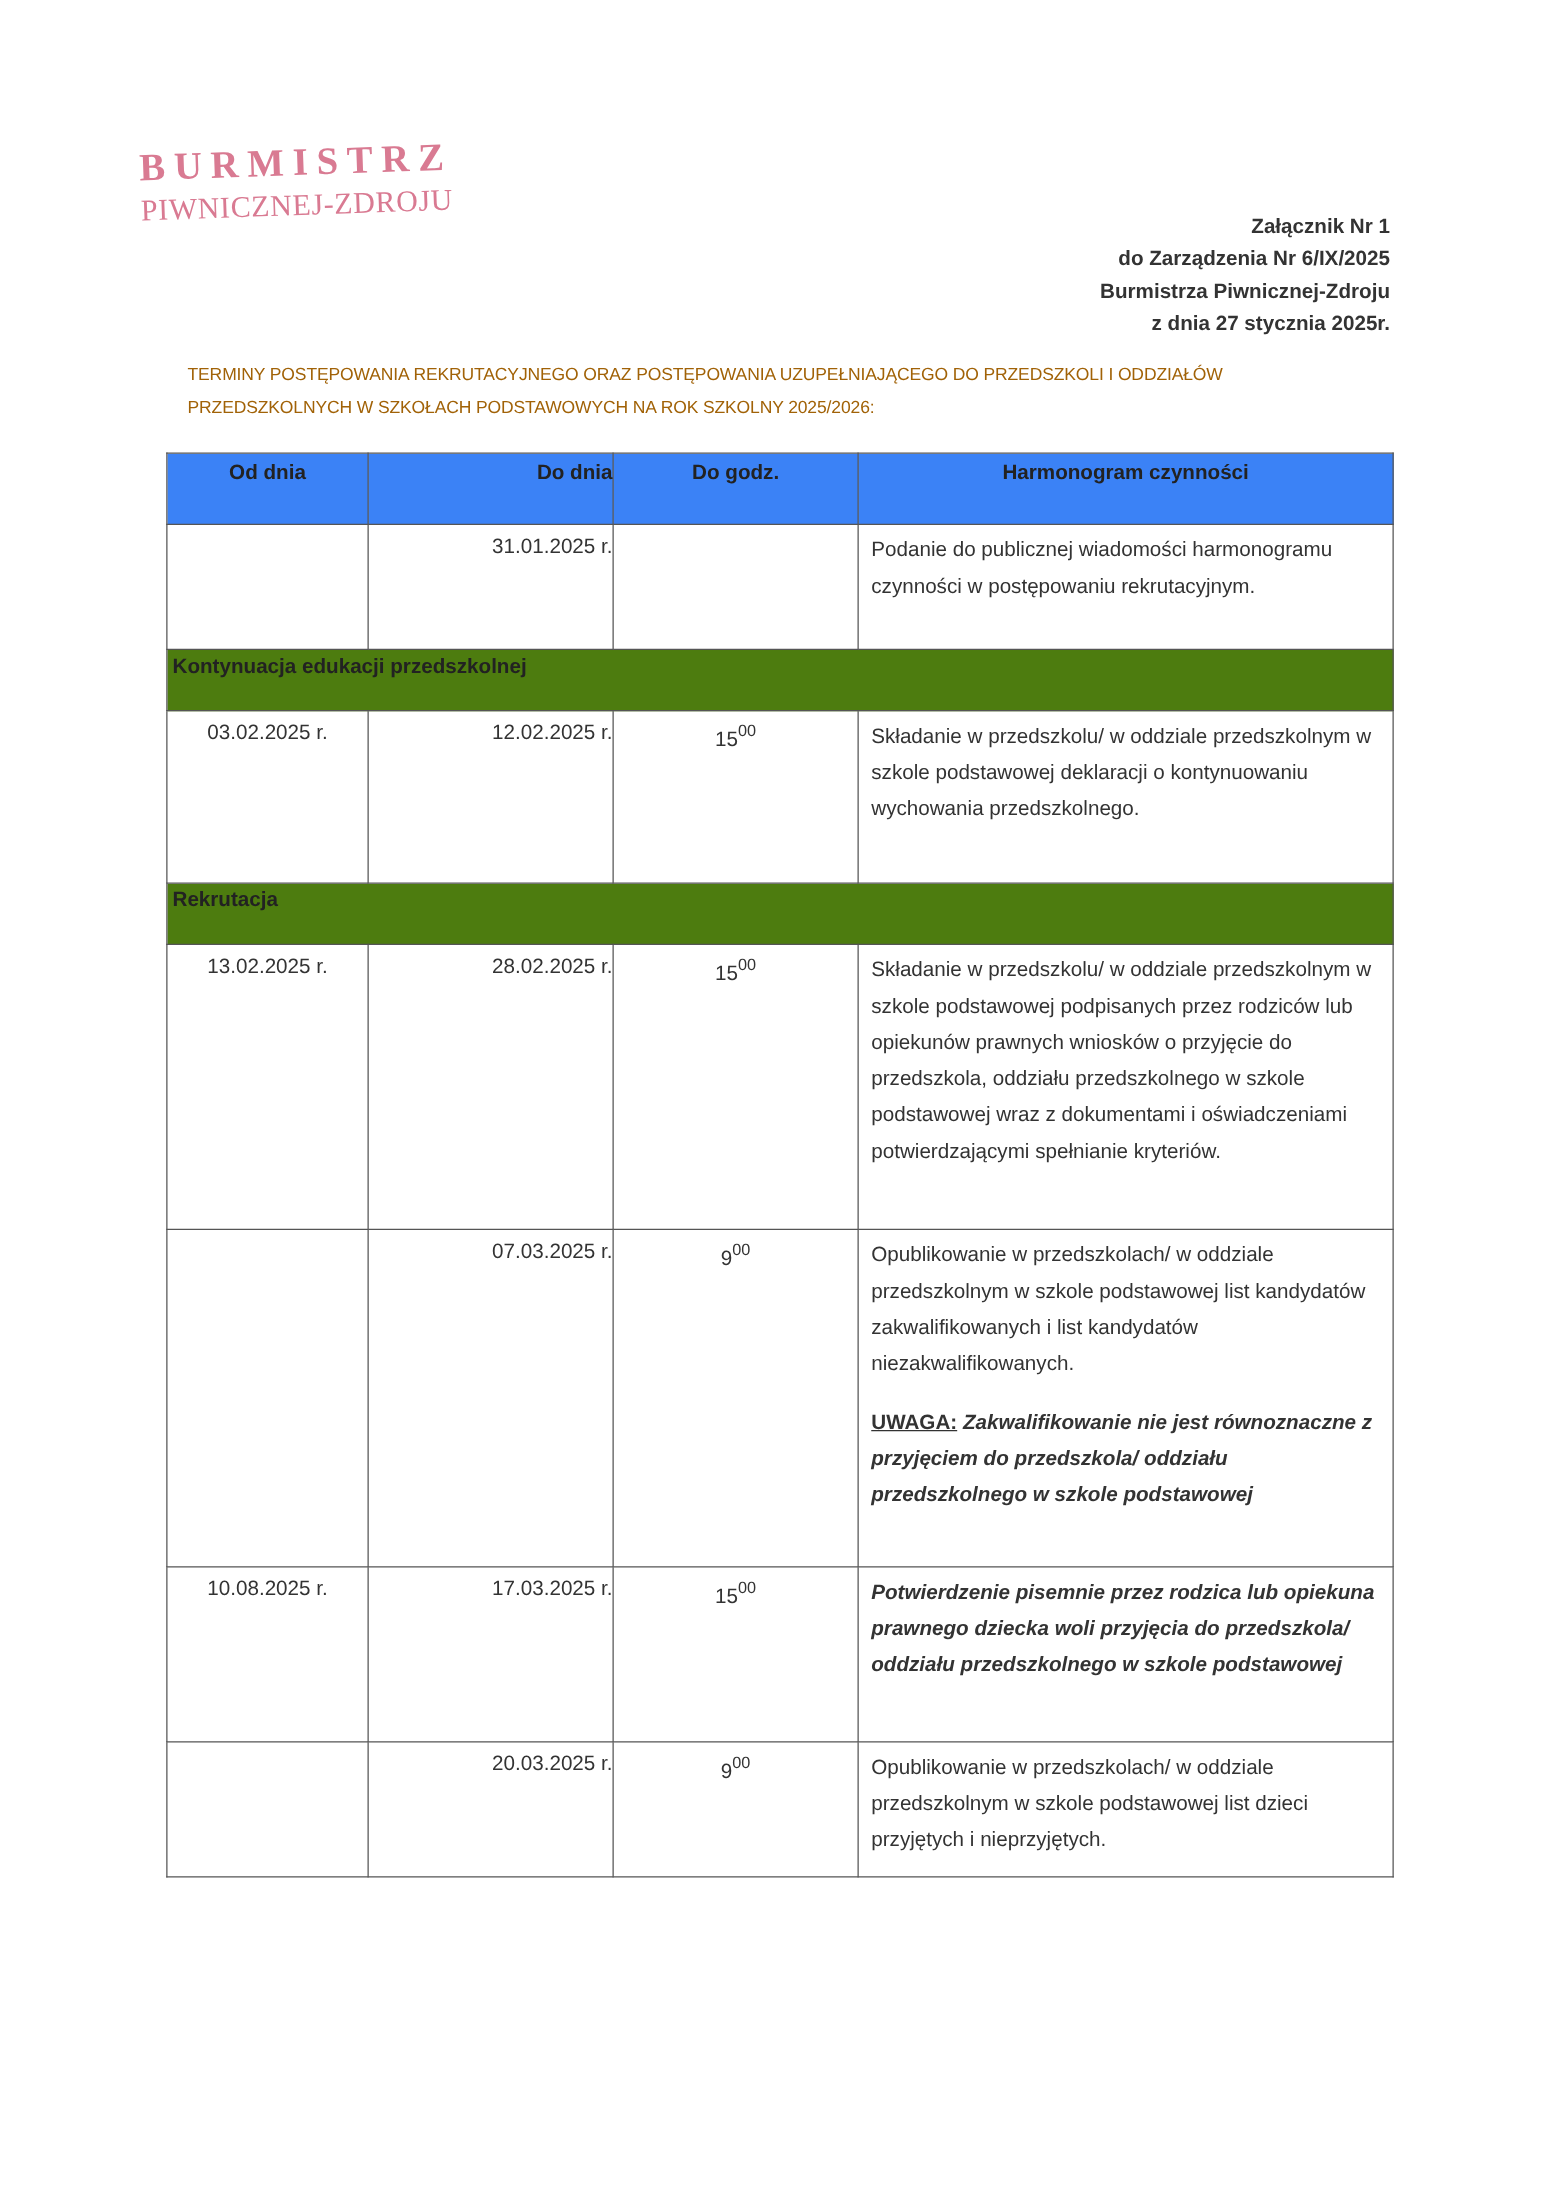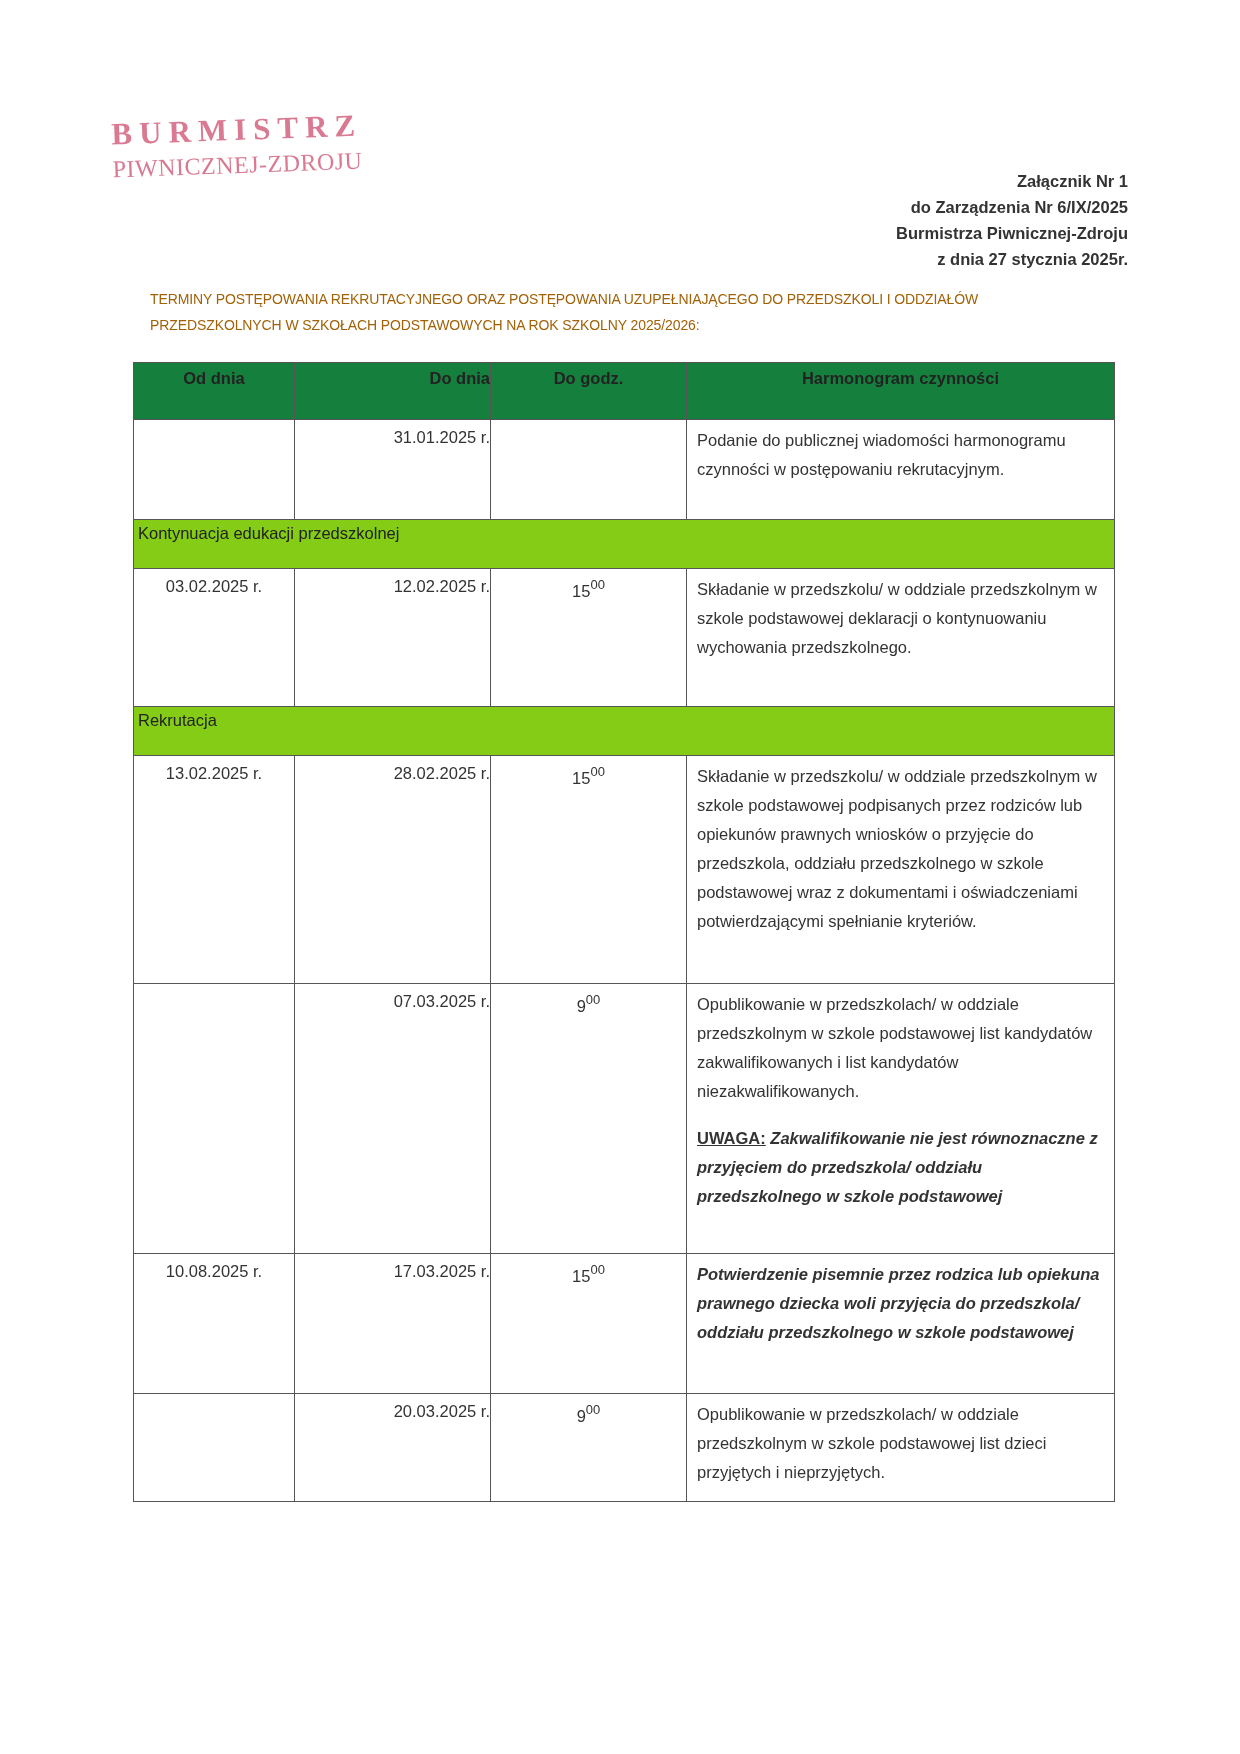--- a/index.html
+++ b/index.html
@@ -1,32 +1,32 @@
 <!DOCTYPE html>
 <html><head>
 <meta charset="utf-8">
 <style>
   html, body { margin: 0; padding: 0; background: #ffffff; }
   body { width: 1240px; height: 1754px; position: relative; overflow: hidden;
          font-family: "Liberation Sans", "DejaVu Sans", sans-serif; color: #2a2a2a; }
   .stamp { position: absolute; left: 112px; top: 112px; color: #d97a92; font-family: "Liberation Serif", "DejaVu Serif", serif; transform: rotate(-2deg); }
   .stamp .l1 { font-size: 31px; letter-spacing: 7px; font-weight: bold; line-height: 36px; }
   .stamp .l2 { font-size: 24px; letter-spacing: 0.5px; line-height: 30px; margin-top: 2px; }
-  .annex { position: absolute; right: 112px; top: 168px; text-align: right; font-weight: bold; font-size: 16.5px; line-height: 26px; color: #333; }
+  .annex { position: absolute; right: 128px; top: 168px; text-align: right; font-weight: bold; font-size: 16.5px; line-height: 26px; color: #333; }
   .title { position: absolute; left: 150px; top: 286px; width: 960px; font-size: 14px; line-height: 26px; color: #a16207; letter-spacing: -0.1px; }
   table.sched { position: absolute; left: 133px; top: 362px; width: 982px; border-collapse: collapse; font-size: 16.5px; color: #333; }
   table.sched td, table.sched th { border: 1.5px solid #555; vertical-align: top; padding: 0; }
-  th { background: #15803d; font-weight: bold; font-size: 16.5px; height: 50px; vertical-align: top; padding-top: 6px !important; color: #222; }
+  th { background: #3b82f6; font-weight: bold; font-size: 16.5px; height: 50px; vertical-align: top; padding-top: 6px !important; color: #222; }
   .c1 { width: 160px; text-align: center; }
   .c2 { width: 195px; text-align: right; margin-top: 19px; }
   .c3 { width: 195px; text-align: center; }
   .c4 { text-align: left; margin-top: 37px; }
   td.c1, td.c2, td.c3 { padding-top: 8px !important; }
   td.c4 { padding: 6px 8px 12px 10px !important; line-height: 29px; }
-  .section td { background: #84cc16; font-weight: normal; height: 44px; padding: 4px 0 0 4px !important; color: #222; }
+  .section td { background: #4d7c0f; font-weight: bold; height: 44px; padding: 4px 0 0 4px !important; color: #222; }
   sup { font-size: 13px; vertical-align: 8px; }
   .note u { text-decoration: underline; }
   .italic { font-style: italic; font-weight: bold; }
   .gap { height: 18px; }
 </style>
 </head>
 <body>
 
 <div class="stamp">
   <div class="l1">BURMISTRZ</div>

